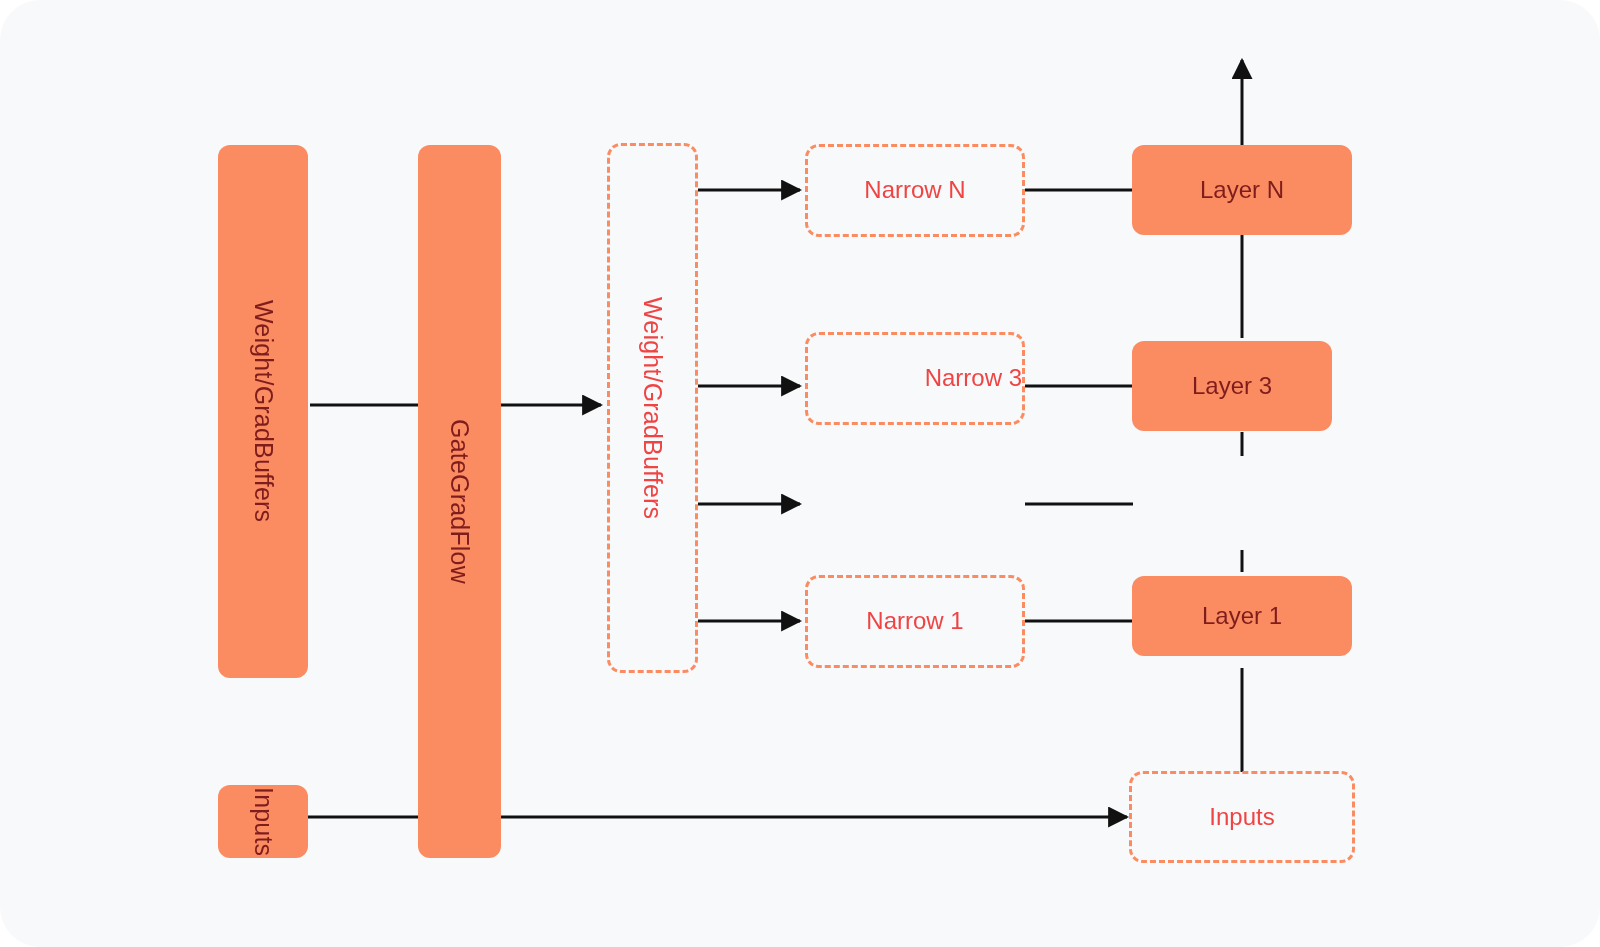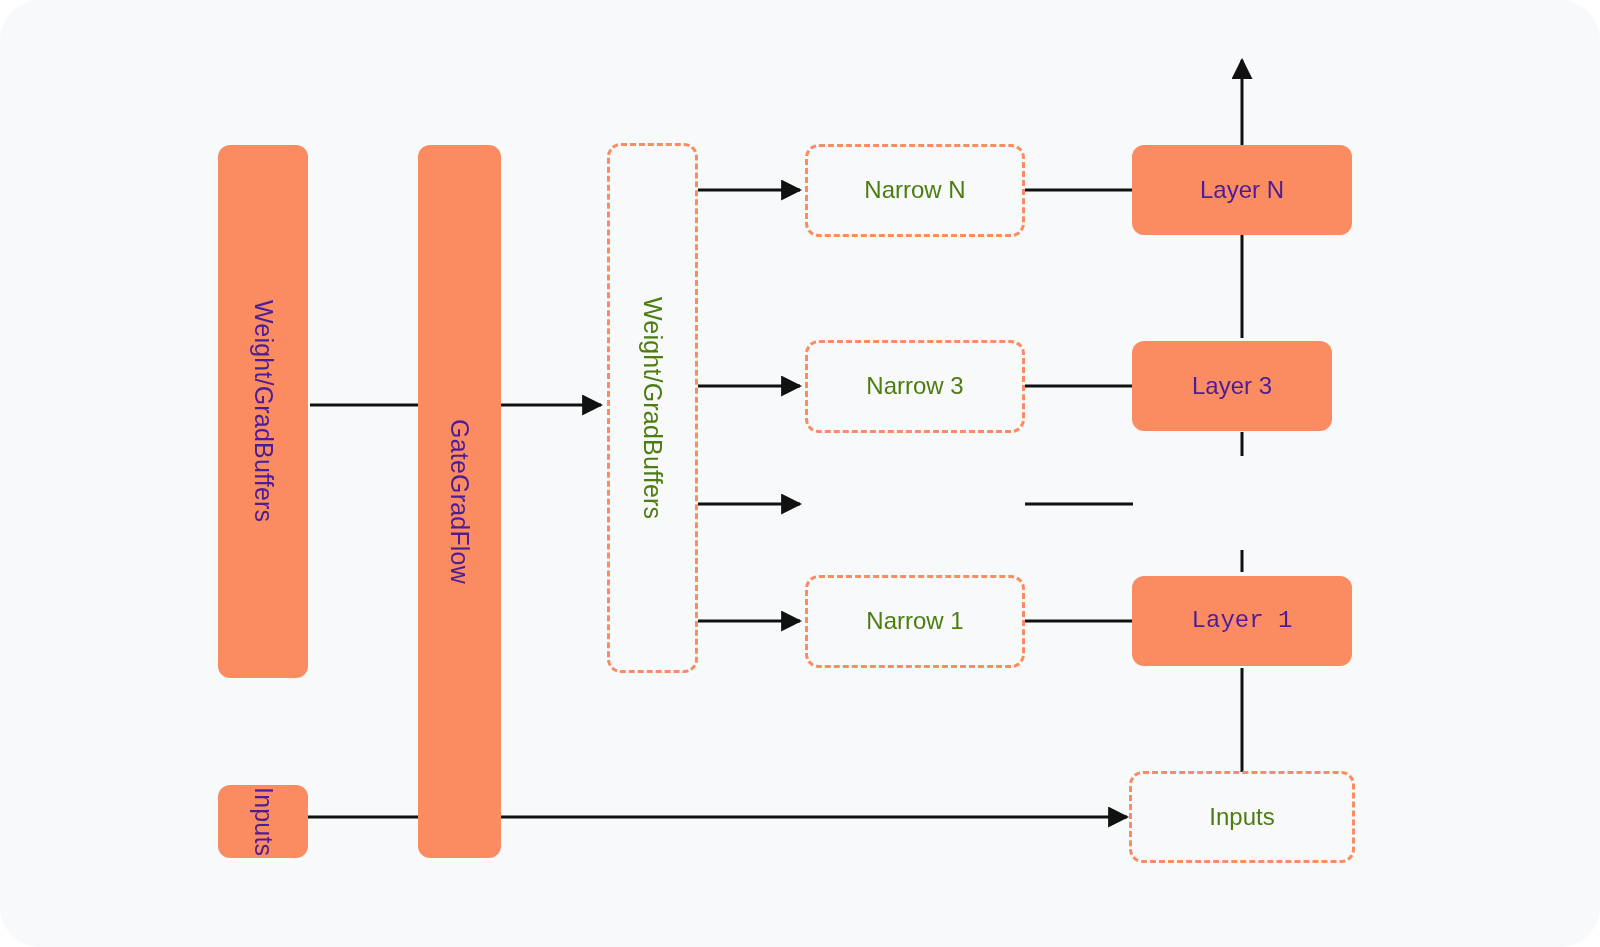--- a/index.html
+++ b/index.html
@@ -25,27 +25,27 @@
     position: absolute;
     display: flex;
     align-items: center;
     justify-content: center;
     text-align: center;
     line-height: 1.1;
   }
 
   .solid {
     background: #fb8c62;
-    color: #4c1d95;
+    color: #7f1d1d;
     border-radius: 12px;
   }
 
   .dashed {
     background: transparent;
-    color: #4d7c0f;
+    color: #ef4444;
     border: 3px dashed #fb8c62;
     border-radius: 14px;
   }
 
   
   .vtext {
     writing-mode: vertical-rl;
     text-orientation: mixed;
     white-space: nowrap;
     font-size: 25px;
@@ -112,34 +112,34 @@
     <span class="vtext">Inputs</span>
   </div>
 
   <div class="node dashed" style="left:607px; top:143px; width:91px; height:530px;">
     <span class="vtext">Weight/GradBuffers</span>
   </div>
 
   <div class="node dashed" style="left:805px; top:144px; width:220px; height:93px;">
     <span class="htext">Narrow N</span>
   </div>
-  <div class="node dashed" style="left:805px; top:340px; width:220px; height:93px;">
+  <div class="node dashed" style="left:805px; top:332px; width:220px; height:93px;justify-content:flex-end;">
     <span class="htext">Narrow 3</span>
   </div>
   <div class="node dashed" style="left:805px; top:575px; width:220px; height:93px;">
     <span class="htext">Narrow 1</span>
   </div>
 
   <div class="node solid" style="left:1132px; top:145px; width:220px; height:90px;">
     <span class="htext">Layer N</span>
   </div>
   <div class="node solid" style="left:1132px; top:341px; width:200px; height:90px;">
     <span class="htext">Layer 3</span>
   </div>
-  <div class="node solid" style="left:1132px; top:576px; width:220px; height:90px;font-family:Liberation Mono, monospace;">
+  <div class="node solid" style="left:1132px; top:576px; width:220px; height:80px;">
     <span class="htext">Layer 1</span>
   </div>
 
   <div class="node dashed" style="left:1129px; top:771px; width:226px; height:92px;">
     <span class="htext">Inputs</span>
   </div>
 
 </div>
 
 </body></html>

